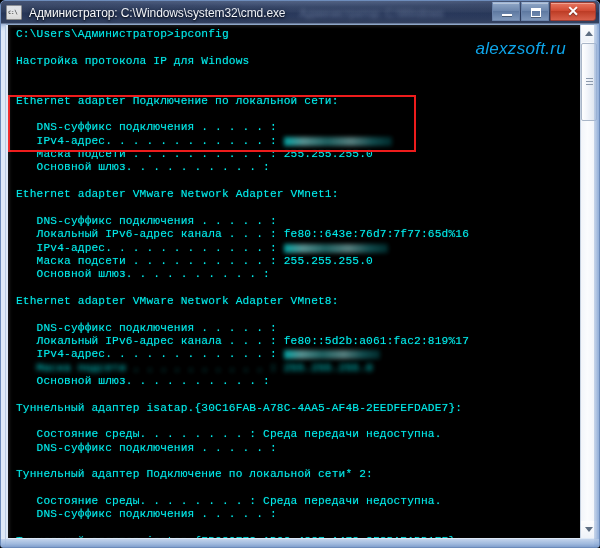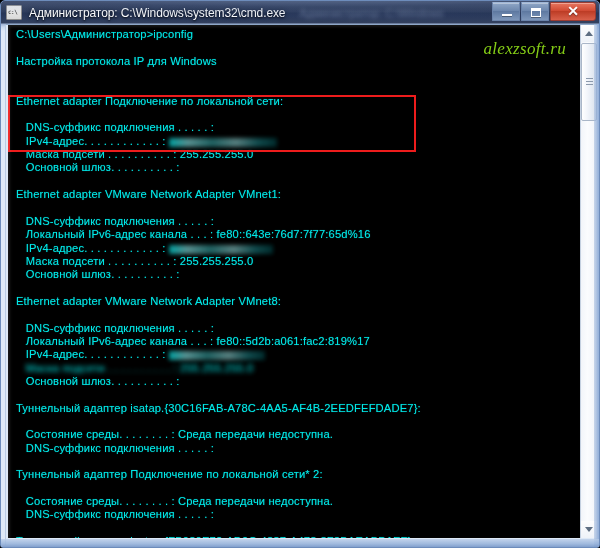--- a/index.html
+++ b/index.html
@@ -165,21 +165,21 @@
     overflow: hidden;
   }
 
   
   #console-text {
     position: absolute;
     left: 0; top: 0;
     width: 572px;
     padding: 3px 0 0 8px;
     box-sizing: border-box;
-    font-family: Liberation Sans, sans-serif;
+    font-family: Liberation Mono, monospace;
     font-size: 11.2px;
     line-height: 13.35px;
     color: #00e8e8;
     white-space: pre;
     letter-spacing: 0.15px;
     text-shadow: 0 0 1px rgba(0,220,220,.5);
   }
   .cline { height: 13.35px; }
   .blank { height: 13.35px; }
 
@@ -220,22 +220,22 @@
     box-sizing: border-box;
     border: 2px solid #ee1c1c;
     pointer-events: none;
   }
 
   
   #watermark {
     position: absolute;
     right: 14px;
     top: 14px;
-    color: #84cc16;
-    font-family: Liberation Serif, serif;
+    color: #0ea5e9;
+    font-family: Liberation Sans, sans-serif;
     font-style: italic;
     font-size: 17px;
     letter-spacing: .3px;
     text-shadow: 0 1px 2px rgba(0,0,0,.9);
     user-select: none;
   }
 
   
   #scrollbar {
     position: absolute;

